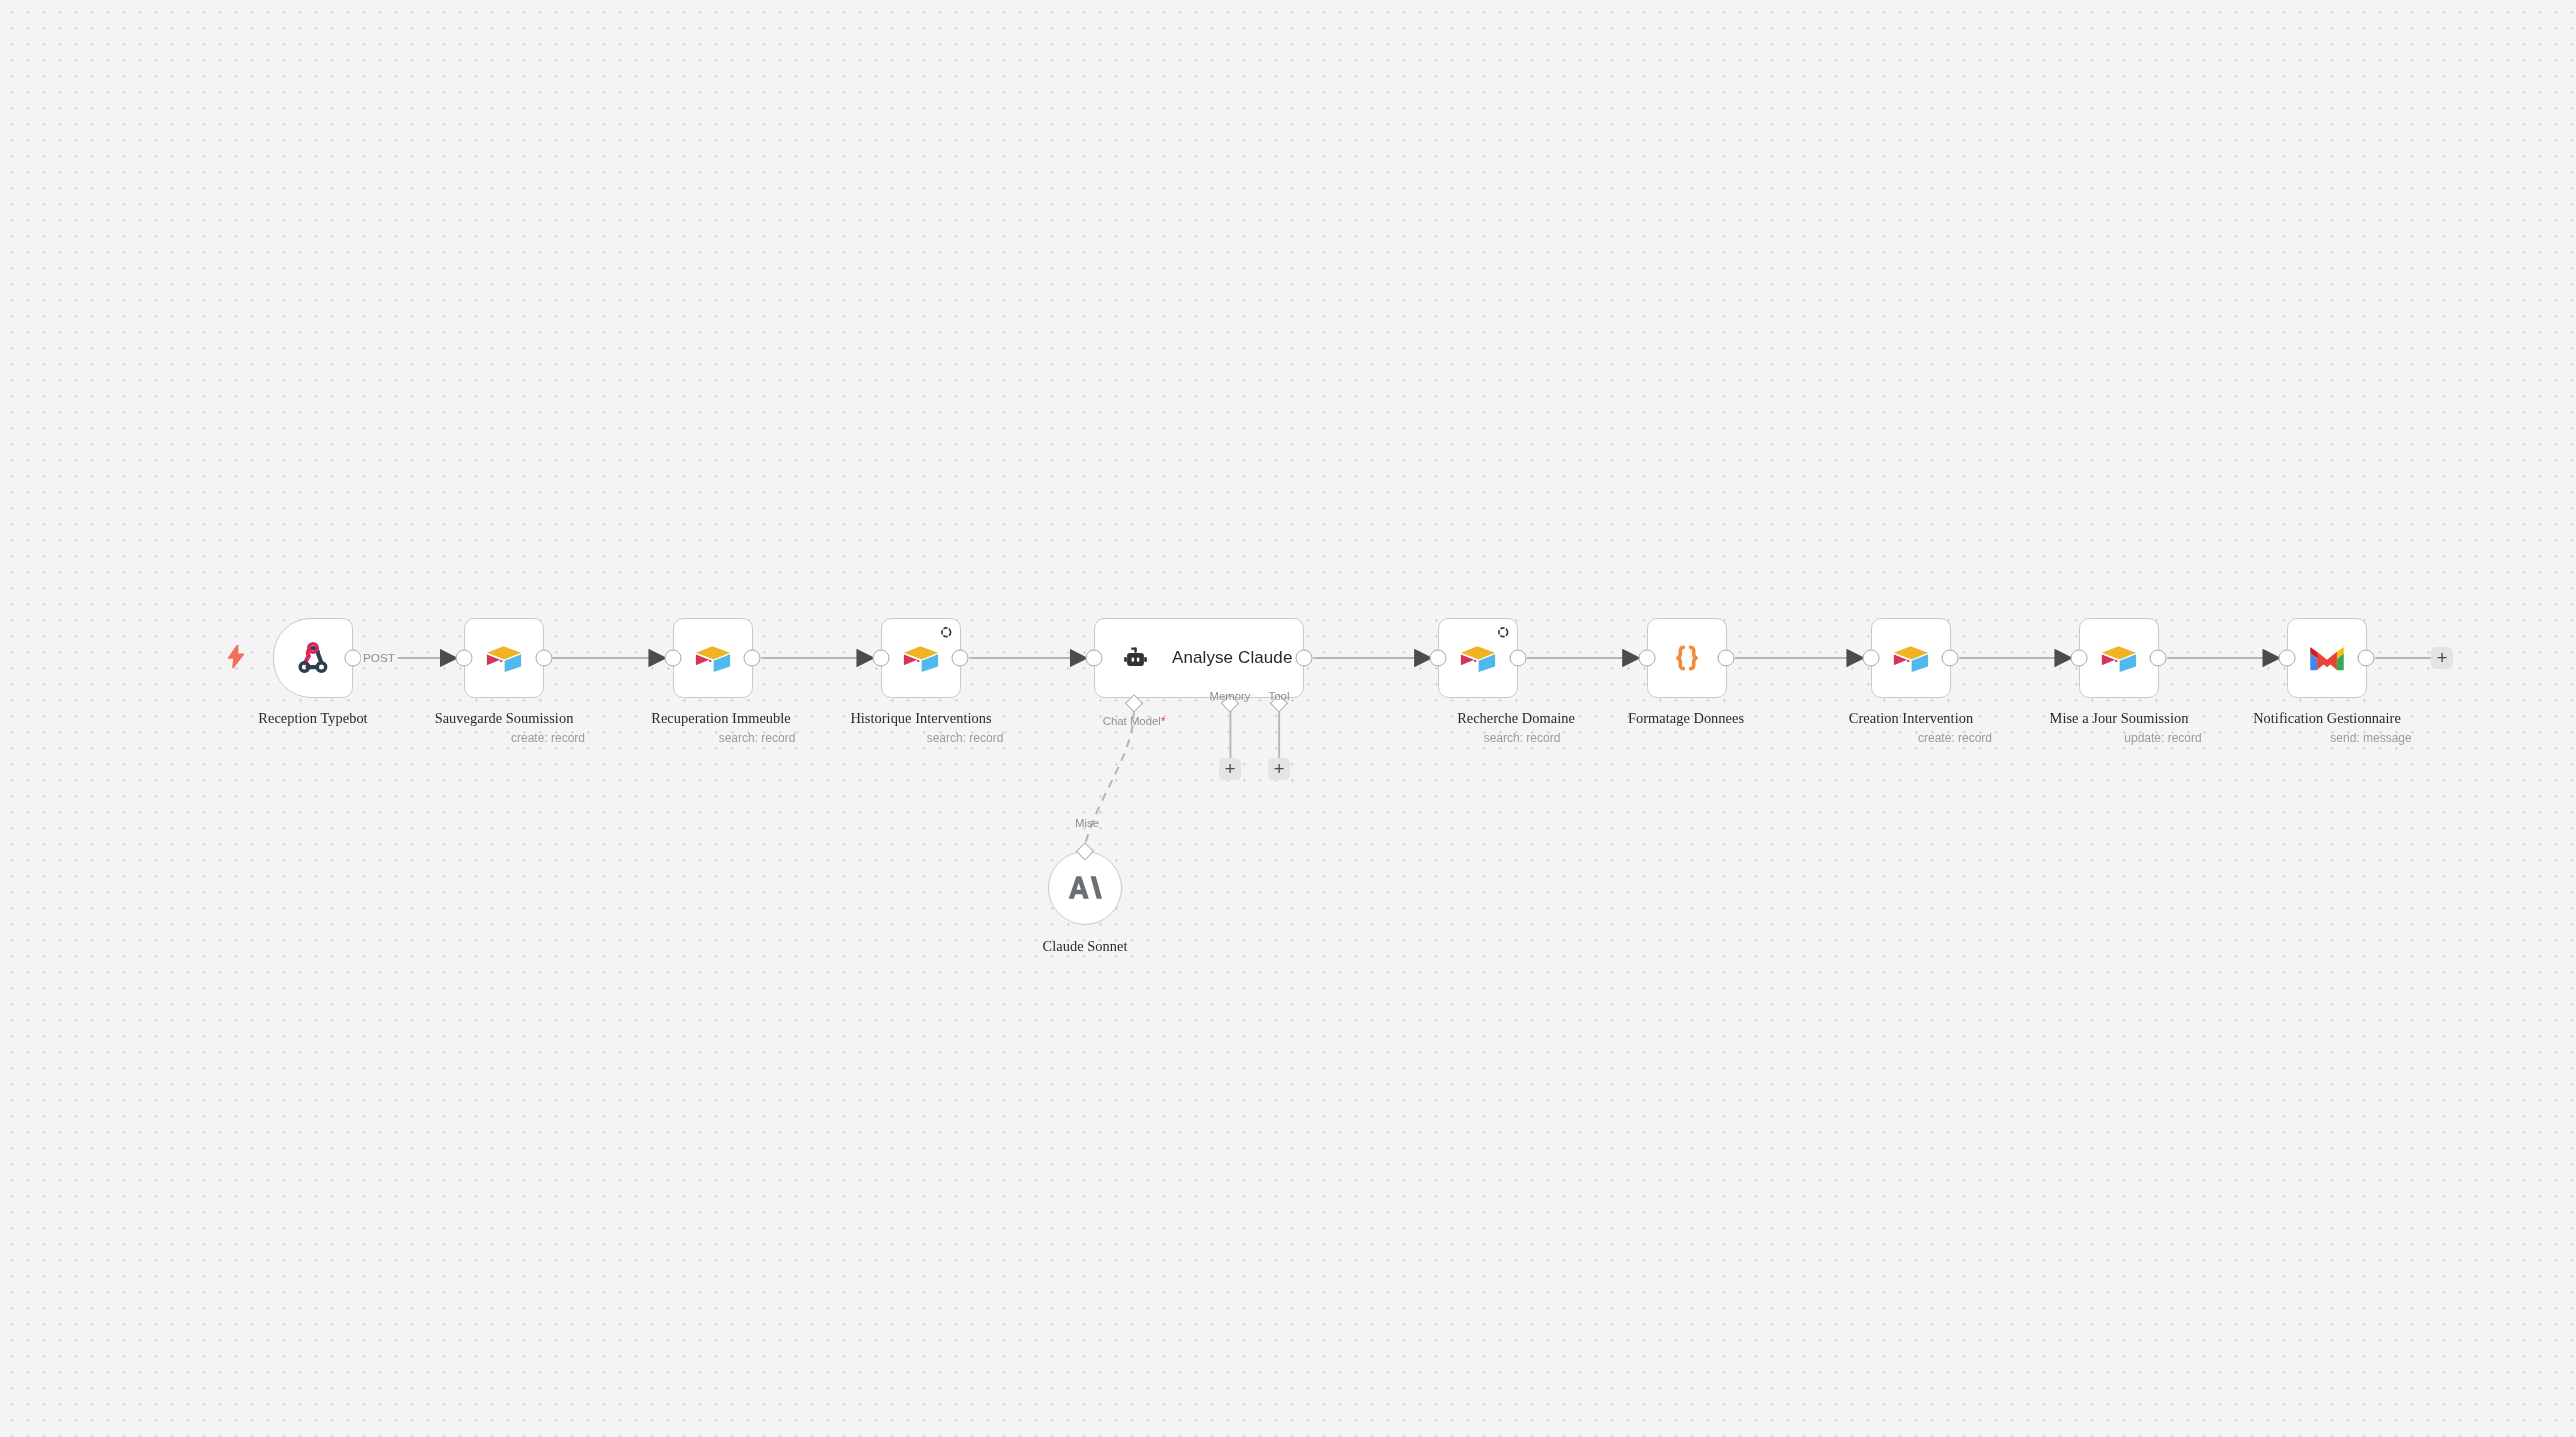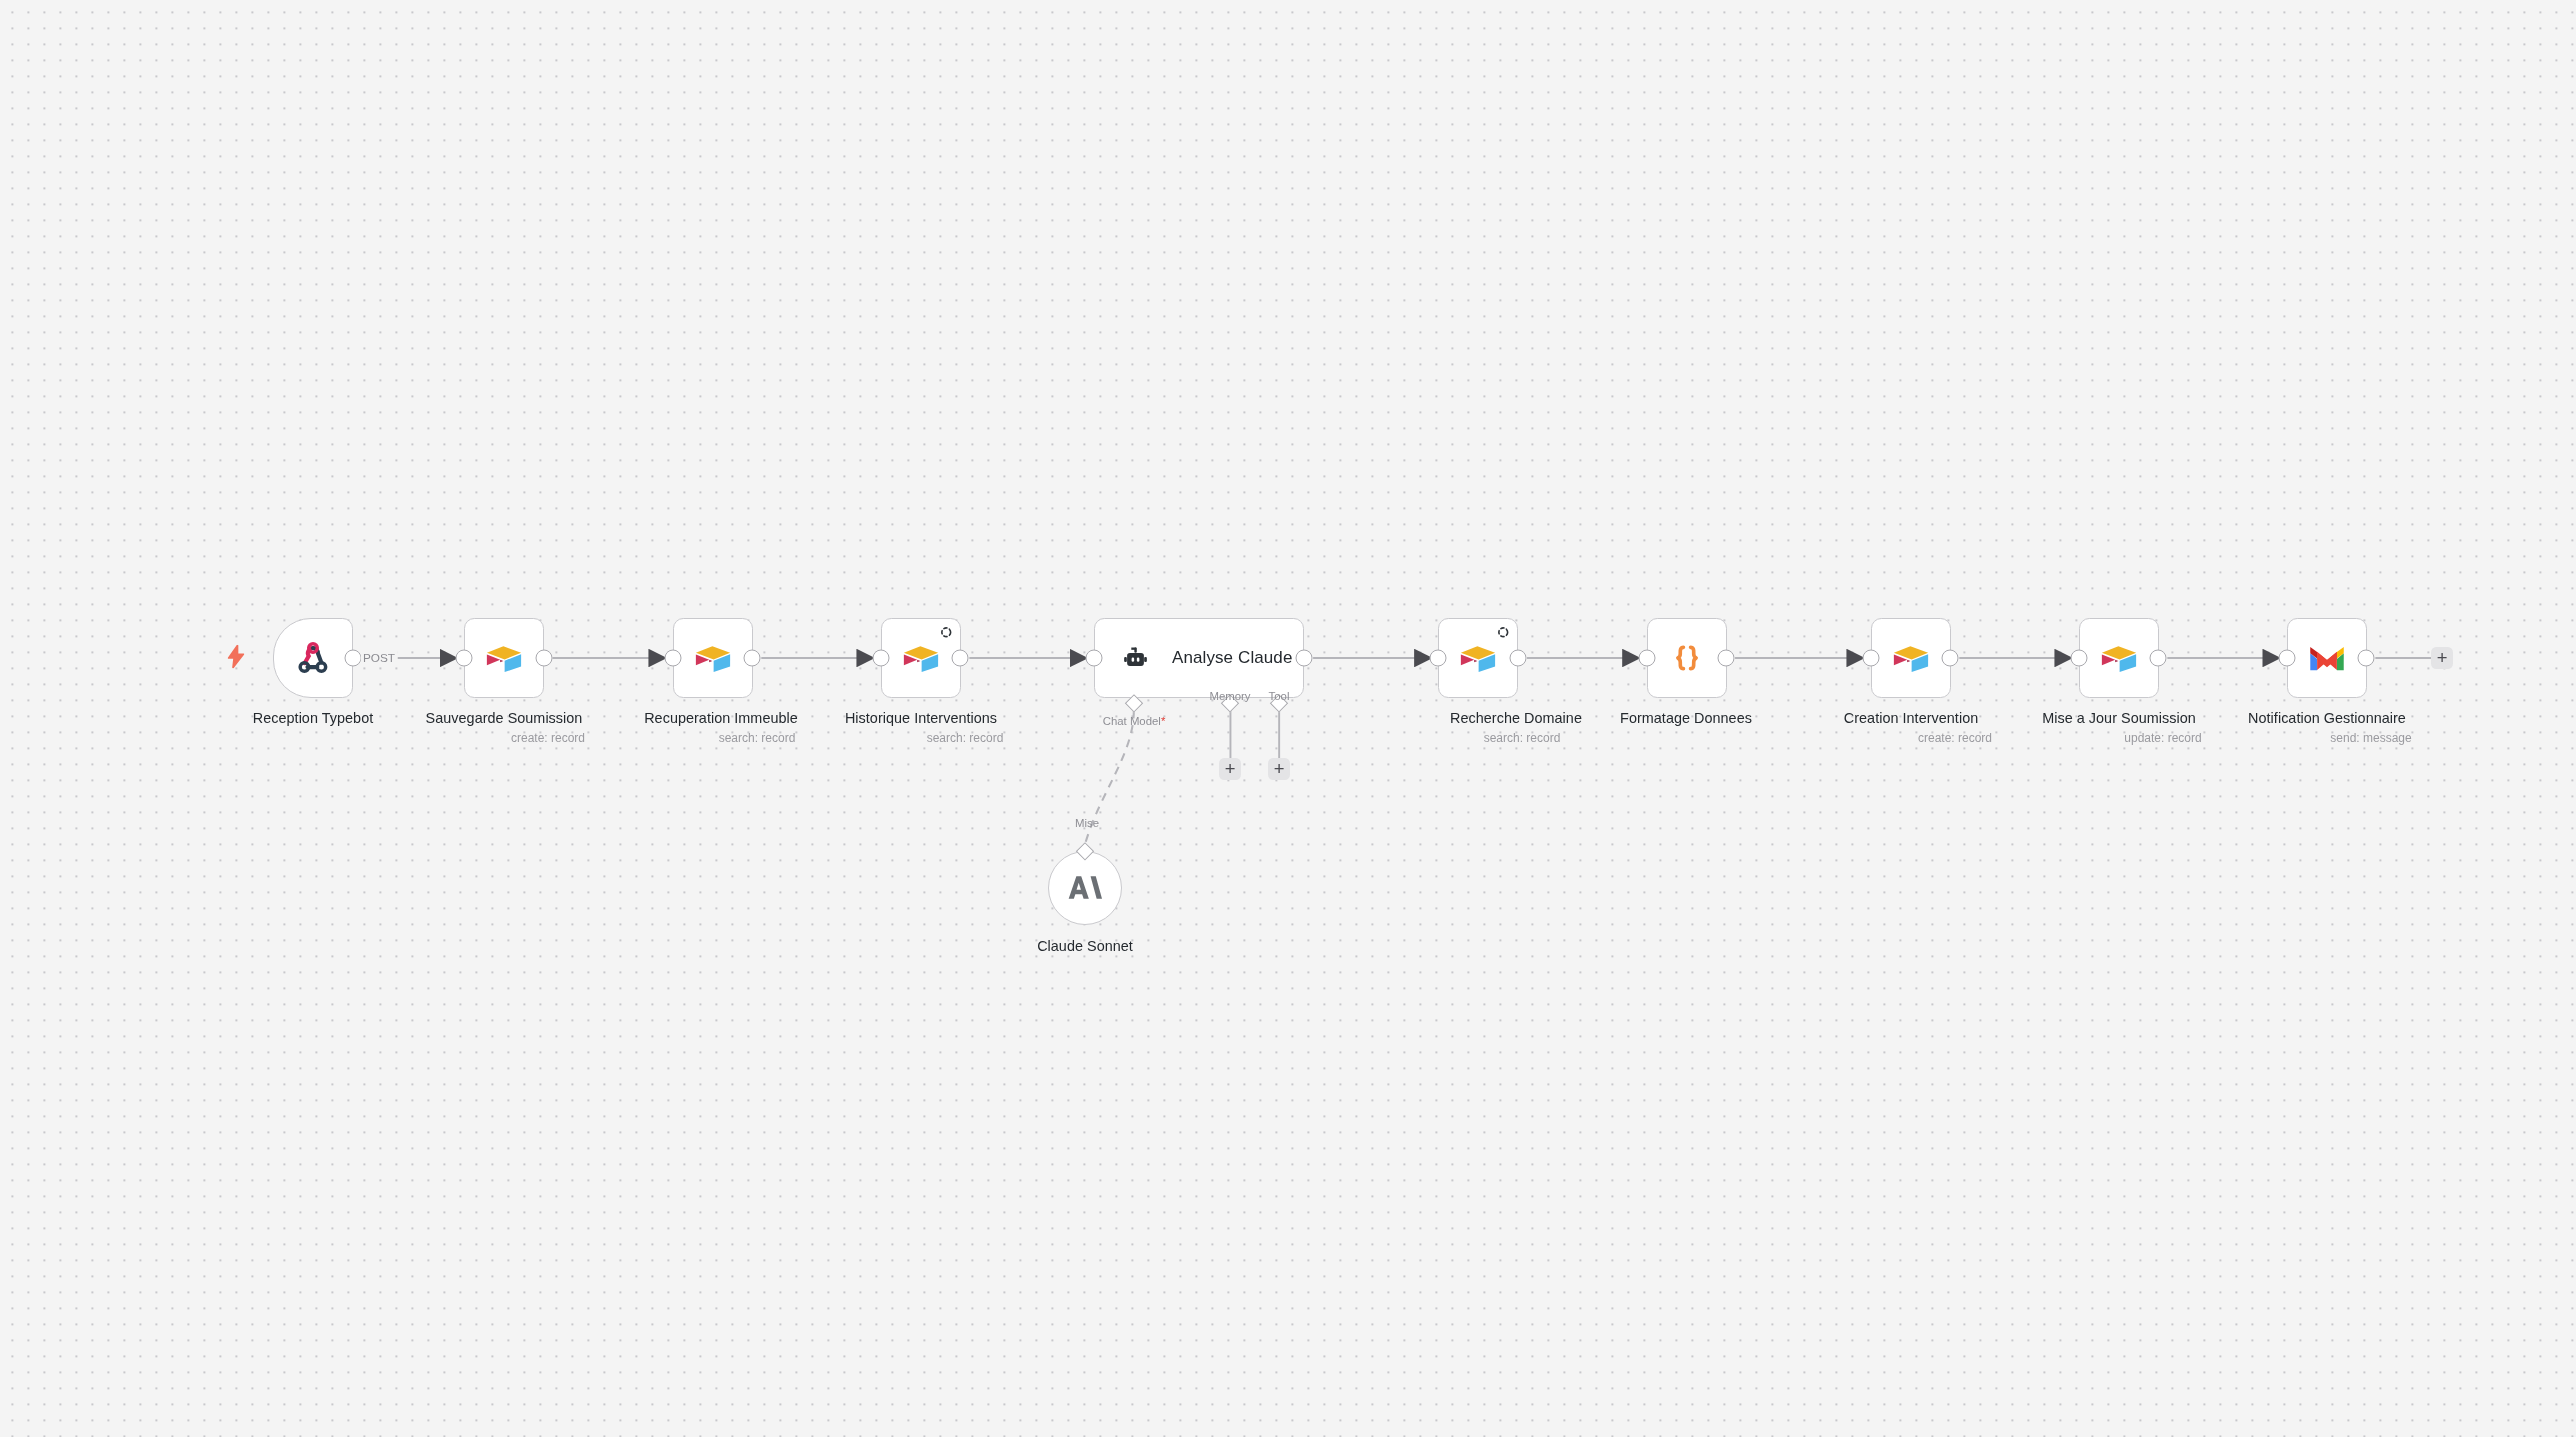--- a/index.html
+++ b/index.html
@@ -48,20 +48,21 @@
 
   
   .caption {
     position:absolute;
     text-align:center;
     font-size:14.4px;
     color:#24292e;
     white-space:nowrap;
     transform:translateX(-50%);
     letter-spacing:0.04px;
+    font-family:Liberation Serif, serif;
   }
   .subcaption {
     position:absolute;
     text-align:center;
     font-size:12px;
     color:#9a9a9f;
     white-space:nowrap;
     transform:translateX(-50%);
     margin-left:44px;
   }

